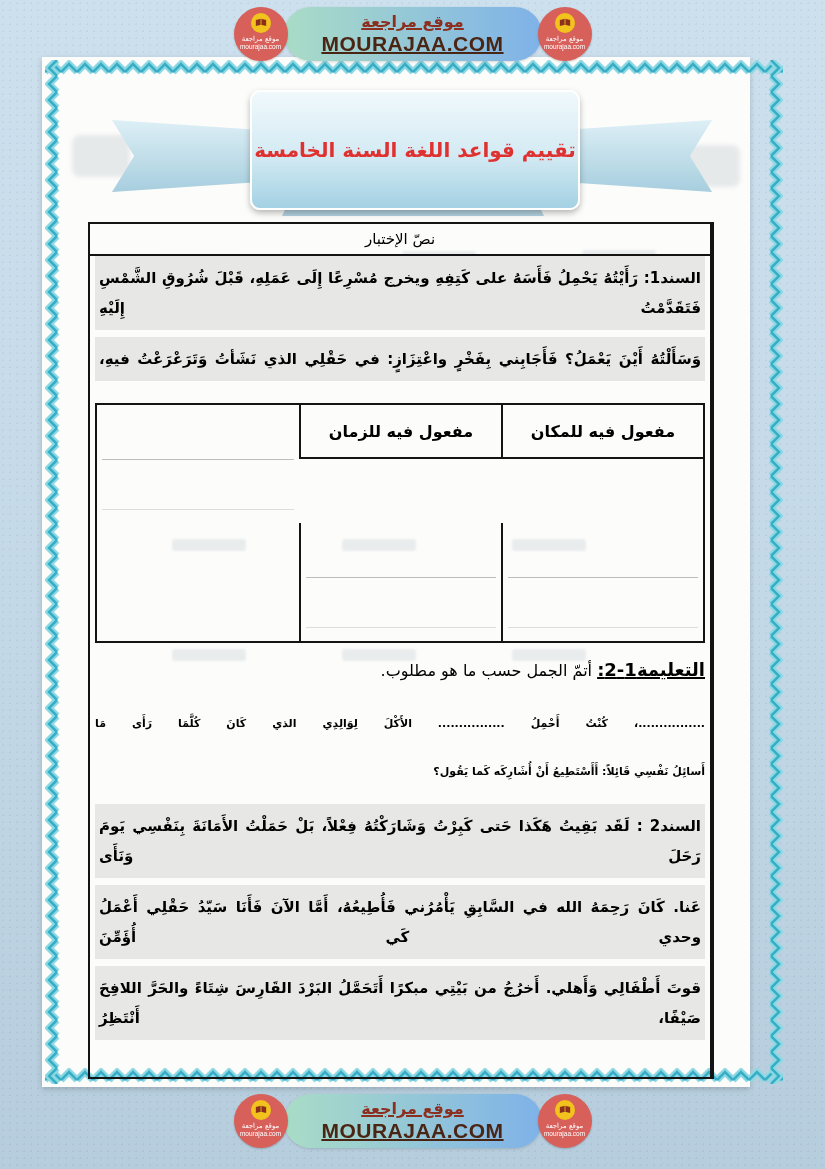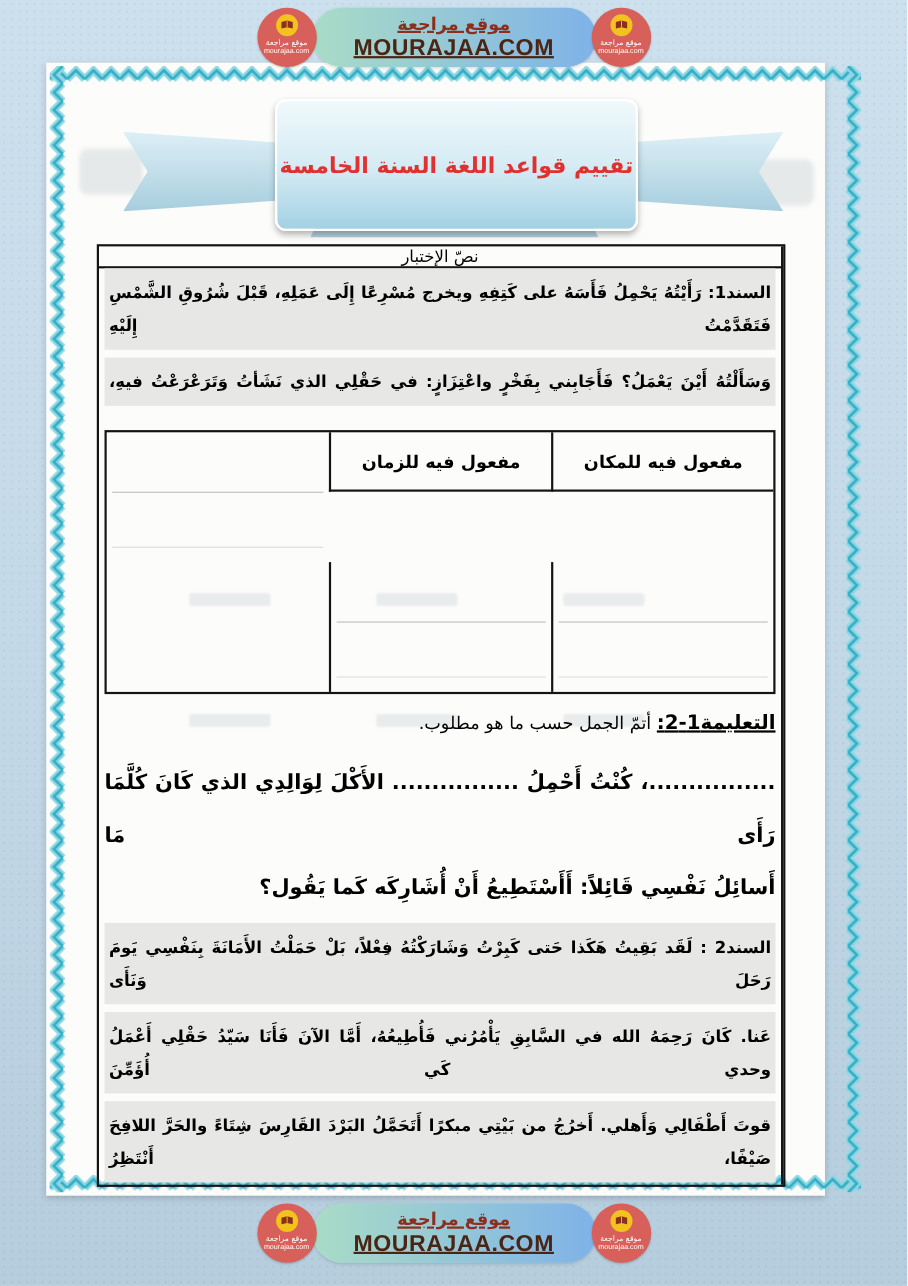--- a/index.html
+++ b/index.html
@@ -134,21 +134,21 @@
     height:52px;display:flex;align-items:center;justify-content:center;
     font-weight:bold;font-size:16px;border-bottom:2px solid #141414;border-left:2px solid #141414;
   }
   .tbl1-c{height:118px;position:relative;border-left:2px solid #141414;}
   .tbl1 > div:nth-child(3n){border-left:none;}
   .rule-line{position:absolute;left:5px;right:5px;top:46%;border-top:1.5px solid #bdbdbd;}
   .rule-line.faint{top:88%;opacity:.5;}
 
   .exercise{margin-top:12px;}
   .ex-line{
-    font-size:19px;font-weight:bold;line-height:48px;
+    font-size:11px;font-weight:bold;line-height:48px;
     text-align:justify;text-align-last:justify;
   }
   .ex-line.last{text-align-last:start;}
 
   .crit-block{position:absolute;left:0;right:0;text-align:center;}
   .crit-1{top:244px;}
   .crit-2{top:489px;}
   .crit-label{font-size:15px;font-weight:bold;direction:rtl;}
   .crit-boxes{
     width:44px;height:50px;margin:24px auto 0;border:1.5px solid #4a4a4a;

